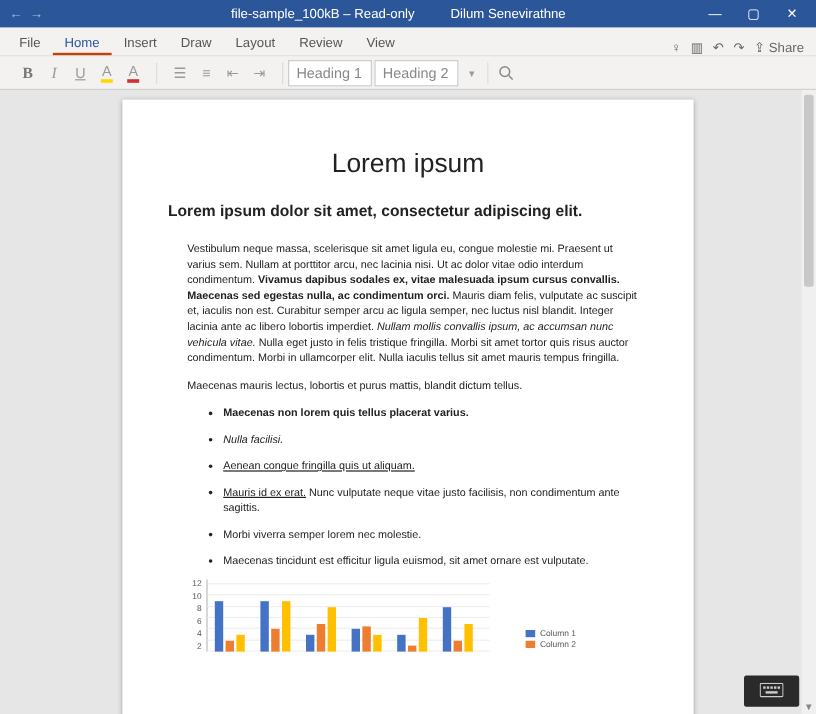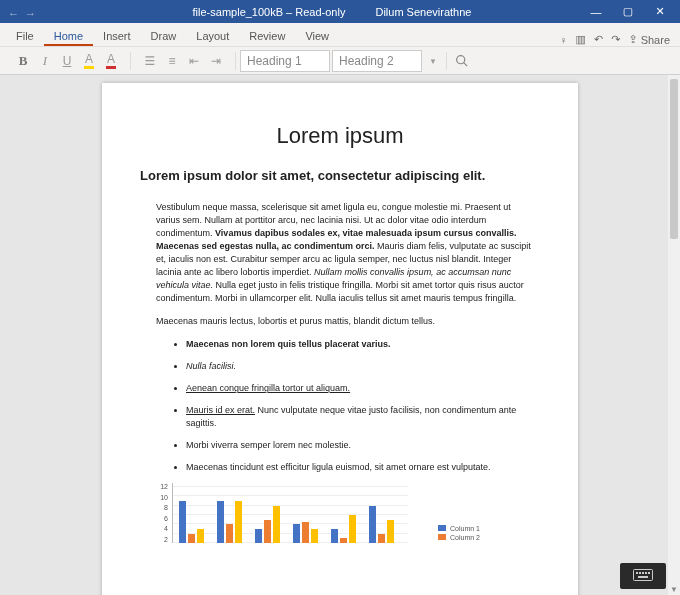--- a/index.html
+++ b/index.html
@@ -46,21 +46,21 @@
     border-bottom:1px solid #d0d0d0;
     font-size:12px;
     color:#888;
   }
   .ribbon .group { display:flex; align-items:center; gap:4px; padding:0 6px;}
   .ribbon .sep { width:1px; height:18px; background:#ddd; margin:0 4px;}
   .ribbon .tool { width:18px; height:18px; display:flex; align-items:center; justify-content:center; color:#9a9a9a; font-size:12px;}
   .ribbon .tool.bold { font-weight:bold; font-family:"Times New Roman",serif; font-size:13px; color:#777;}
   .ribbon .tool.italic { font-style:italic; font-family:"Times New Roman",serif; font-size:13px;}
   .ribbon .tool.ul { text-decoration:underline;}
-  .heading-style { width:90px; height:22px; border:1px solid #ccc; background:#fff; display:flex; align-items:center; padding:0 6px; font-size:12px; color:#888; margin-right:2px;}
+  .heading-style { width:70px; height:22px; border:1px solid #ccc; background:#fff; display:flex; align-items:center; padding:0 6px; font-size:12px; color:#888; margin-right:2px;}
   .search-box { width:20px; height:22px; display:flex; align-items:center; justify-content:center; color:#888;}
   .canvas-area {
     position:relative;
     height:520px;
     overflow:hidden;
     background:#e6e6e6;
   }
   .page {
     position:absolute;
     top:8px;
@@ -184,21 +184,21 @@
     <div class="doc-sub">
       <span>Lorem ipsum dolor sit amet, consectetur adipiscing elit.</span>
     </div>
     <div class="doc-para">
       <span>Vestibulum neque massa, scelerisque sit amet ligula eu, congue molestie mi. Praesent ut varius sem. Nullam at porttitor arcu, nec lacinia nisi. Ut ac dolor vitae odio interdum condimentum. </span><b>Vivamus dapibus sodales ex, vitae malesuada ipsum cursus convallis. Maecenas sed egestas nulla, ac condimentum orci.</b><span> Mauris diam felis, vulputate ac suscipit et, iaculis non est. Curabitur semper arcu ac ligula semper, nec luctus nisl blandit. Integer lacinia ante ac libero lobortis imperdiet. </span><i>Nullam mollis convallis ipsum, ac accumsan nunc vehicula vitae.</i><span> Nulla eget justo in felis tristique fringilla. Morbi sit amet tortor quis risus auctor condimentum. Morbi in ullamcorper elit. Nulla iaculis tellus sit amet mauris tempus fringilla.</span>
     </div>
     <div class="doc-para">Maecenas mauris lectus, lobortis et purus mattis, blandit dictum tellus.</div>
     <ul class="doc-list">
       <li><b>Maecenas non lorem quis tellus placerat varius.</b></li>
       <li><i>Nulla facilisi.</i></li>
-      <li><span style="text-decoration:underline">Aenean congue fringilla tortor ut aliquam.</span></li>
+      <li><span style="text-decoration:underline">Aenean congue fringilla quis ut aliquam.</span></li>
       <li><span style="text-decoration:underline">Mauris id ex erat.</span><span> Nunc vulputate neque vitae justo facilisis, non condimentum ante sagittis.</span></li>
       <li>Morbi viverra semper lorem nec molestie.</li>
       <li>Maecenas tincidunt est efficitur ligula euismod, sit amet ornare est vulputate.</li>
     </ul>
 
     <div class="chart-area">
       <div class="chart-plot">
         <div class="yaxis" id="yaxis">
             <div>12</div>
             <div>10</div>

